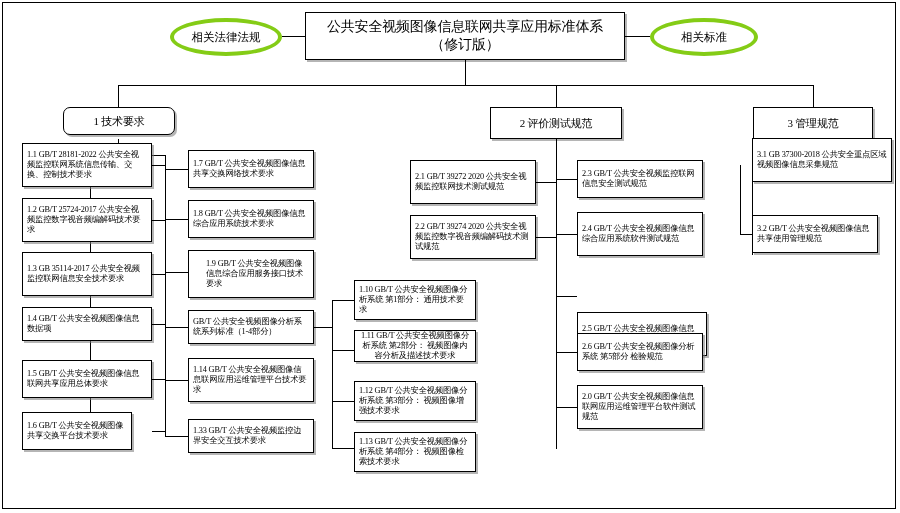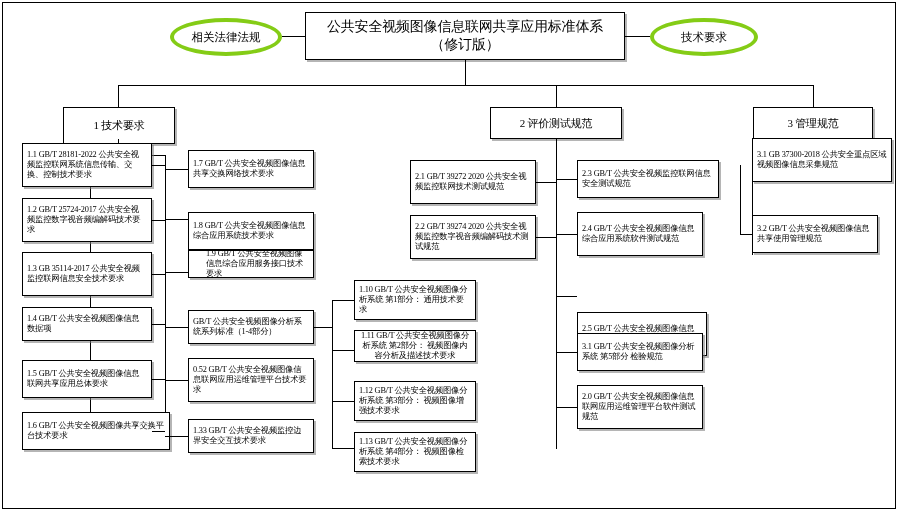--- a/index.html
+++ b/index.html
@@ -43,35 +43,35 @@
 
   <div class="node center root" style="left:305px;top:12px;width:320px;height:48px;flex-direction:column;">
     <span class="txt">公共安全视频图像信息联网共享应用标准体系</span>
     <span class="txt">（修订版）</span>
   </div>
 
   <div class="ellipse" style="left:170px;top:18px;width:112px;height:38px;">
     <span>相关法律法规</span>
   </div>
   <div class="ellipse" style="left:650px;top:18px;width:108px;height:38px;">
-    <span>技术要求</span>
+    <span>相关标准</span>
   </div>
 
   <div class="line h" style="left:282px;top:36px;width:23px;"></div>
   <div class="line h" style="left:625px;top:36px;width:25px;"></div>
 
   <div class="line v" style="left:465px;top:60px;height:25px;"></div>
 
   <div class="line h" style="left:118px;top:85px;width:695px;"></div>
 
   <div class="line v" style="left:118px;top:85px;height:22px;"></div>
   <div class="line v" style="left:556px;top:85px;height:22px;"></div>
   <div class="line v" style="left:813px;top:85px;height:22px;"></div>
 
-  <div class="node center lvl2" style="left:63px;top:107px;width:112px;height:37px;">
+  <div class="node center lvl2" style="left:63px;top:107px;width:112px;height:28px;border-radius:7px;">
     <span>1 技术要求</span>
   </div>
   <div class="node center lvl2" style="left:490px;top:107px;width:132px;height:32px;">
     <span>2 评价测试规范</span>
   </div>
   <div class="node center lvl2" style="left:753px;top:107px;width:120px;height:32px;">
     <span>3 管理规范</span>
   </div>
 
   <div class="line v" style="left:118px;top:139px;height:16px;"></div>
@@ -87,45 +87,45 @@
     </div>
   <div class="node leaf" style="left:22px;top:252px;width:130px;height:44px;">
     <span class="txt">1.3 GB 35114-2017 公共安全视频监控联网信息安全技术要求</span>
     </div>
   <div class="node leaf" style="left:22px;top:307px;width:130px;height:34px;">
     <span class="txt">1.4 GB/T 公共安全视频图像信息数据项</span>
     </div>
   <div class="node leaf" style="left:22px;top:360px;width:130px;height:38px;">
     <span class="txt">1.5 GB/T 公共安全视频图像信息联网共享应用总体要求</span>
     </div>
-  <div class="node leaf" style="left:22px;top:412px;width:148px;height:38px;">
+  <div class="node leaf" style="left:22px;top:412px;width:110px;height:38px;">
     <span class="txt">1.6 GB/T 公共安全视频图像共享交换平台技术要求</span>
     </div>
 
   <div class="line h" style="left:152px;top:165px;width:13px;"></div>
   <div class="line h" style="left:152px;top:220px;width:13px;"></div>
   <div class="line h" style="left:152px;top:274px;width:13px;"></div>
   <div class="line h" style="left:152px;top:324px;width:13px;"></div>
   <div class="line h" style="left:152px;top:379px;width:13px;"></div>
   <div class="line h" style="left:152px;top:431px;width:13px;"></div>
 
   <div class="node leaf" style="left:188px;top:150px;width:126px;height:38px;">
     <span class="txt">1.7 GB/T 公共安全视频图像信息共享交换网络技术要求</span>
     </div>
-  <div class="node leaf" style="left:188px;top:212px;width:126px;height:38px;">
+  <div class="node leaf" style="left:188px;top:200px;width:126px;height:38px;">
     <span class="txt">1.8 GB/T 公共安全视频图像信息综合应用系统技术要求</span>
     </div>
-  <div class="node leaf" style="left:188px;top:250px;width:126px;height:28px;padding-left:17px;">
+  <div class="node leaf" style="left:188px;top:250px;width:126px;height:48px;padding-left:17px;">
     <span class="txt">1.9 GB/T 公共安全视频图像信息综合应用服务接口技术要求</span>
     </div>
   <div class="node leaf" style="left:188px;top:310px;width:126px;height:34px;">
     <span class="txt">GB/T 公共安全视频图像分析系统系列标准（1-4部分）</span>
     </div>
   <div class="node leaf" style="left:188px;top:358px;width:126px;height:44px;">
-    <span class="txt">0.52 GB/T 公共安全视频图像信息联网应用运维管理平台技术要求</span>
+    <span class="txt">1.14 GB/T 公共安全视频图像信息联网应用运维管理平台技术要求</span>
     </div>
   <div class="node leaf" style="left:188px;top:419px;width:126px;height:34px;">
     <span class="txt">1.33 GB/T 公共安全视频监控边界安全交互技术要求</span>
     </div>
 
   <div class="line h" style="left:165px;top:169px;width:23px;"></div>
   <div class="line h" style="left:165px;top:219px;width:23px;"></div>
   <div class="line h" style="left:165px;top:272px;width:23px;"></div>
   <div class="line h" style="left:165px;top:327px;width:23px;"></div>
   <div class="line h" style="left:165px;top:380px;width:23px;"></div>
@@ -157,31 +157,31 @@
   <div class="node leaf" style="left:410px;top:160px;width:126px;height:44px;">
     <span class="txt">2.1 GB/T 39272 2020 公共安全视频监控联网技术测试规范</span>
     </div>
   <div class="node leaf" style="left:410px;top:215px;width:126px;height:44px;">
     <span class="txt">2.2 GB/T 39274 2020 公共安全视频监控数字视音频编解码技术测试规范</span>
     </div>
 
   <div class="line h" style="left:536px;top:182px;width:20px;"></div>
   <div class="line h" style="left:536px;top:237px;width:20px;"></div>
 
-  <div class="node leaf" style="left:577px;top:160px;width:142px;height:38px;">
+  <div class="node leaf" style="left:577px;top:160px;width:126px;height:38px;">
     <span class="txt">2.3 GB/T 公共安全视频监控联网信息安全测试规范</span>
     </div>
   <div class="node leaf" style="left:577px;top:212px;width:126px;height:44px;">
     <span class="txt">2.4 GB/T 公共安全视频图像信息综合应用系统软件测试规范</span>
     </div>
   <div class="node leaf" style="left:577px;top:272px;width:130px;height:44px;margin-top:40px;">
     <span class="txt">2.5 GB/T 公共安全视频图像信息综合应用服务接口测试规范</span>
     </div>
   <div class="node leaf" style="left:577px;top:333px;width:126px;height:38px;">
-    <span class="txt">3.1 GB/T 公共安全视频图像分析系统 第5部分 检验规范</span>
+    <span class="txt">2.6 GB/T 公共安全视频图像分析系统 第5部分 检验规范</span>
     </div>
   <div class="node leaf" style="left:577px;top:385px;width:126px;height:44px;">
     <span class="txt">2.0 GB/T 公共安全视频图像信息联网应用运维管理平台软件测试规范</span>
     </div>
 
   <div class="line h" style="left:556px;top:179px;width:21px;"></div>
   <div class="line h" style="left:556px;top:234px;width:21px;"></div>
   <div class="line h" style="left:556px;top:296px;width:21px;"></div>
   <div class="line h" style="left:556px;top:352px;width:21px;"></div>
   <div class="line h" style="left:556px;top:407px;width:21px;"></div>

